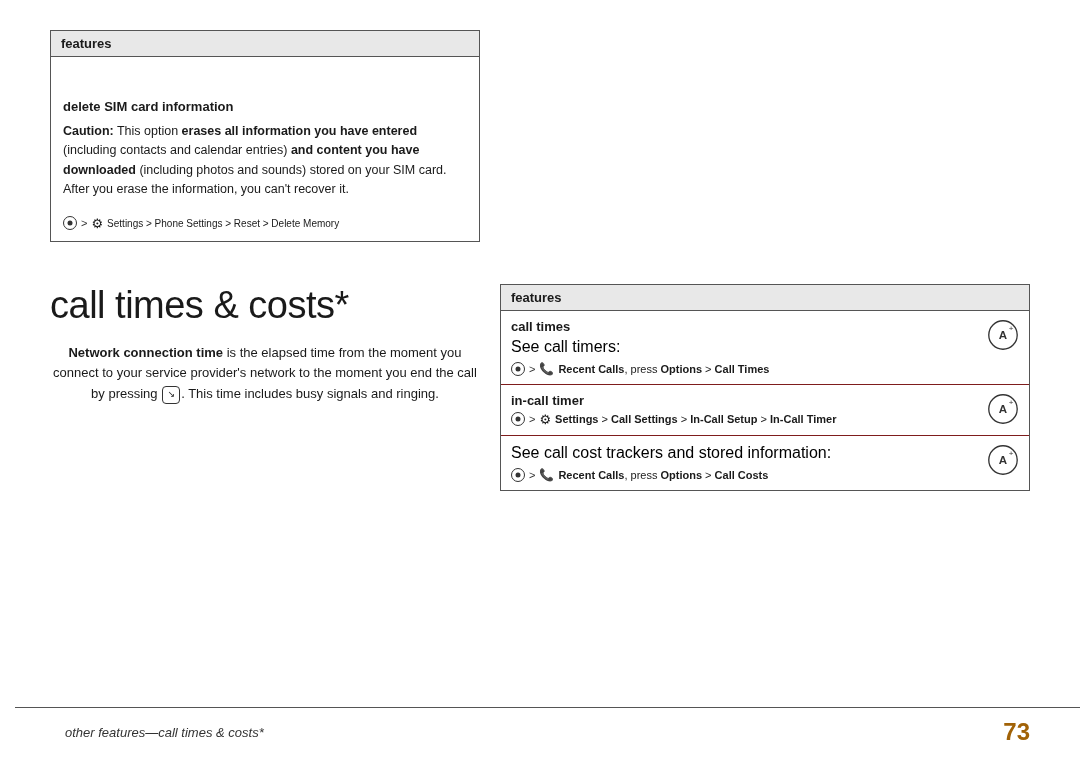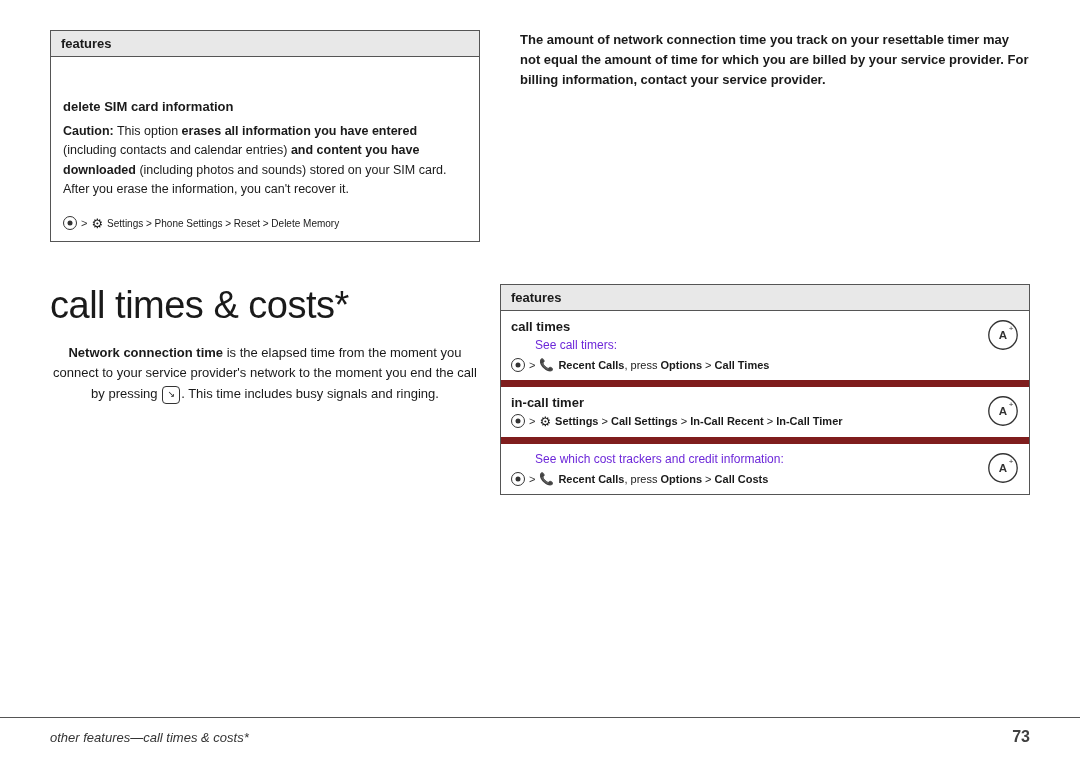--- a/index.html
+++ b/index.html
@@ -149,41 +149,40 @@
 
     .features-table .ft-header {
       background: #e8e8e8;
       border-bottom: 1.5px solid #555;
       padding: 5px 10px;
       font-weight: bold;
       font-size: 13px;
     }
 
     .ft-row {
-      border-bottom: 7px solid #7f1d1d;
+      border-bottom: 1px solid #7f1d1d;
       padding: 8px 10px;
       position: relative;
     }
 
     .ft-row:last-child {
       border-bottom: none;
     }
 
     .ft-row-title {
       font-weight: bold;
       font-size: 13px;
       margin-bottom: 4px;
       padding-right: 40px;
     }
 
     .ft-row-desc {
-      font-size: 12px;
-      color: #6d28d9;
+      font-size: 16px;
+      color: #000000;
       margin-bottom: 6px;
-      margin-left: 24px;
     }
 
     .ft-row-nav {
       display: flex;
       align-items: center;
       gap: 4px;
       font-size: 11px;
       flex-wrap: wrap;
     }
 
@@ -197,40 +196,40 @@
 
     .icon-badge svg {
       width: 32px;
       height: 32px;
     }
 
     
     .footer {
       position: absolute;
       bottom: 20px;
-      left: 0;
+      left: 15px;
       right: 0;
       display: flex;
       justify-content: space-between;
       align-items: center;
       padding: 0 50px;
       border-top: 1.5px solid #555;
       padding-top: 10px;
     }
 
     .footer-text {
       font-size: 13px;
       color: #333;
       font-style: italic;
     }
 
     .footer-page {
-      font-size: 16px;
-      font-weight: bold;
-      color: #404040;
+      font-size: 24px;
+      font-weight: bold;
+      color: #a16207;
     }
 
     
     .bold { font-weight: bold; }
 
     
     .nav-bullet {
       display: inline-block;
       width: 14px;
       height: 14px;
@@ -285,25 +284,20 @@
           <div class="nav-path">
             <span class="nav-bullet"></span>
             <span class="gt">&gt;</span>
             <span class="nav-gear">⚙</span>
             <span class="nav-text">Settings &gt; Phone Settings &gt; Reset &gt; Delete Memory</span>
           </div>
         </div>
       </div>
     </div>
 
-    <div class="right-col">
-      <p>
-        <span class="bold">The amount of network connection time you track on your resettable timer may not equal the amount of time for which you are billed by your service provider. For billing information, contact your service provider.</span>
-      </p>
-    </div>
 
   </div>
 
   <div class="middle-section">
 
     <div class="main-title-col">
       <div class="main-title">call times &amp; costs*</div>
       <div class="body-text">
         <p>
           <span class="bold">Network connection time</span> is the elapsed time from the moment you connect to your service provider's network to the moment you end the call by pressing <span class="end-call-icon">↘</span>. This time includes busy signals and ringing.
@@ -339,33 +333,33 @@
             <svg viewBox="0 0 36 36" fill="none" xmlns="http://www.w3.org/2000/svg">
               <circle cx="18" cy="18" r="16" stroke="#333" stroke-width="1.5" fill="none"></circle>
               <text x="18" y="22" text-anchor="middle" font-size="13" font-weight="bold" fill="#333">A</text>
               <text x="27" y="13" text-anchor="middle" font-size="9" fill="#333">+</text>
             </svg>
           </div>
           <div class="ft-row-nav">
             <span class="nav-bullet"></span>
             <span class="gt">&gt;</span>
             <span class="nav-gear">⚙</span>
-            <span><span class="bold">Settings</span> &gt; <span class="bold">Call Settings</span> &gt; <span class="bold">In-Call Recent</span> &gt; <span class="bold">In-Call Timer</span></span>
+            <span><span class="bold">Settings</span> &gt; <span class="bold">Call Settings</span> &gt; <span class="bold">In-Call Setup</span> &gt; <span class="bold">In-Call Timer</span></span>
           </div>
         </div>
 
         <div class="ft-row">
           <div class="icon-badge">
             <svg viewBox="0 0 36 36" fill="none" xmlns="http://www.w3.org/2000/svg">
               <circle cx="18" cy="18" r="16" stroke="#333" stroke-width="1.5" fill="none"></circle>
               <text x="18" y="22" text-anchor="middle" font-size="13" font-weight="bold" fill="#333">A</text>
               <text x="27" y="13" text-anchor="middle" font-size="9" fill="#333">+</text>
             </svg>
           </div>
-          <div class="ft-row-desc">See which cost trackers and credit information:</div>
+          <div class="ft-row-desc">See call cost trackers and stored information:</div>
           <div class="ft-row-nav">
             <span class="nav-bullet"></span>
             <span class="gt">&gt;</span>
             <span class="nav-phone">📞</span>
             <span><span class="bold">Recent Calls</span>, press <span class="bold">Options</span> &gt; <span class="bold">Call Costs</span></span>
           </div>
         </div>
 
       </div>
     </div>

